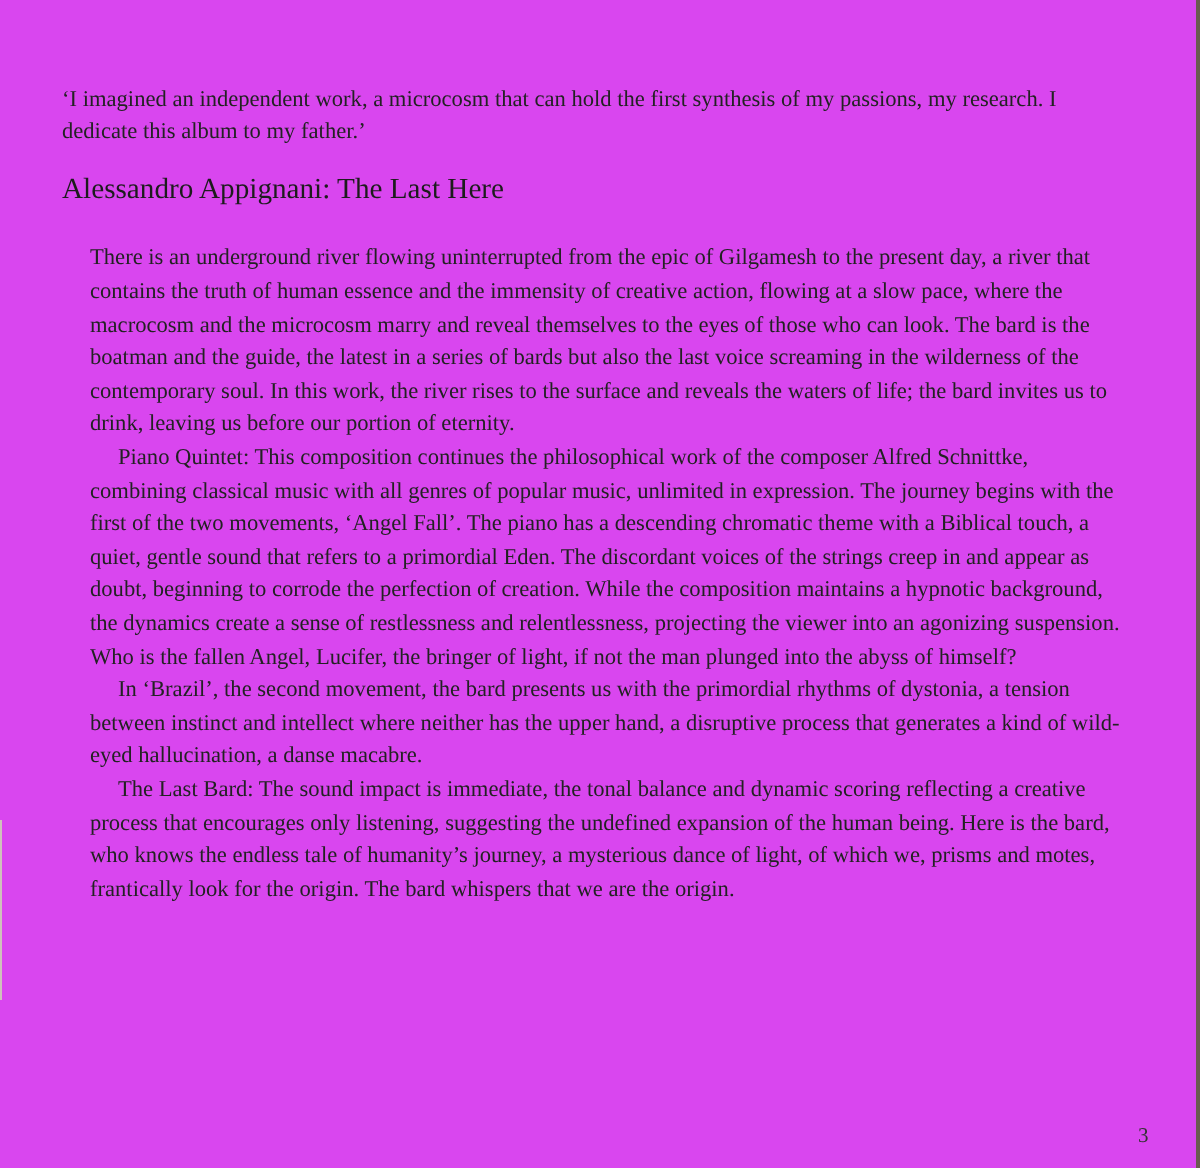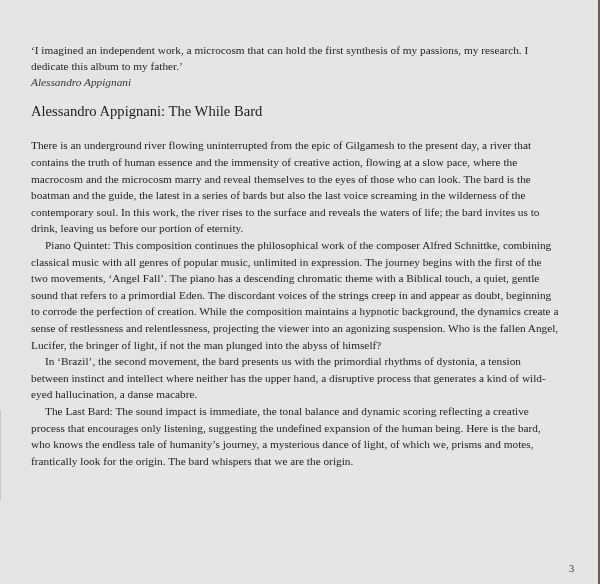--- a/index.html
+++ b/index.html
@@ -12,21 +12,21 @@
       background: #fcf9f9;
       position: relative;
       overflow: hidden;
       font-family: "Liberation Serif", "DejaVu Serif", serif;
       color: #222;
     }
     .page {
       position: absolute;
       left: 0; top: 0;
       width: 600px; height: 584px;
-      background: #e5e5e5;
+      background: #d946ef;
     }
     .right-edge {
       position: absolute;
       right: 0; top: 0;
       width: 2px; height: 584px;
       background: #6a5a50;
     }
     .left-edge {
       position: absolute;
       left: 0; top: 410px;
@@ -58,20 +58,21 @@
       margin: 12px 0 0 0;
       color: #1c1c1c;
       font-weight: normal;
     }
     .body-text {
       margin-top: 17px;
       font-size: 11.3px;
       line-height: 16.6px;
       color: #222;
       text-align: left;
+      margin-left: 14px;
     }
     .body-text p {
       margin: 0;
     }
     .body-text p.indent {
       text-indent: 14px;
     }
     .b {
       font-weight: normal;
     }
@@ -85,23 +86,22 @@
   </style>
 </head>
 <body>
 
 <div class="page">
   <div class="left-edge"></div>
   <div class="right-edge"></div>
 
   <div class="content">
     <p class="quote">‘I imagined an independent work, a microcosm that can hold the first synthesis of my passions, my research. I dedicate this album to my father.’</p>
-    <p class="quote-attr">Alessandro Appignani</p>
 
-    <h1 class="title">Alessandro Appignani: The While Bard</h1>
+    <h1 class="title">Alessandro Appignani: The Last Here</h1>
 
     <div class="body-text">
       <p>There is an underground river flowing uninterrupted from the epic of Gilgamesh to the present day, a river that contains the truth of human essence and the immensity of creative action, flowing at a slow pace, where the macrocosm and the microcosm marry and reveal themselves to the eyes of those who can look. The bard is the boatman and the guide, the latest in a series of bards but also the last voice screaming in the wilderness of the contemporary soul. In this work, the river rises to the surface and reveals the waters of life; the bard invites us to drink, leaving us before our portion of eternity.</p>
 
       <p class="indent"><span class="b">Piano Quintet:</span><span> This composition continues the philosophical work of the composer Alfred Schnittke, combining classical music with all genres of popular music, unlimited in expression. The journey begins with the first of the two movements, </span><span class="b">‘Angel Fall’</span><span>. The piano has a descending chromatic theme with a Biblical touch, a quiet, gentle sound that refers to a primordial Eden. The discordant voices of the strings creep in and appear as doubt, beginning to corrode the perfection of creation. While the composition maintains a hypnotic background, the dynamics create a sense of restlessness and relentlessness, projecting the viewer into an agonizing suspension. Who is the fallen Angel, Lucifer, the bringer of light, if not the man plunged into the abyss of himself?</span></p>
 
       <p class="indent"><span>In </span><span class="b">‘Brazil’</span><span>, the second movement, the bard presents us with the primordial rhythms of dystonia, a tension between instinct and intellect where neither has the upper hand, a disruptive process that generates a kind of wild-eyed hallucination, a danse macabre.</span></p>
 
       <p class="indent"><span class="b">The Last Bard:</span><span> The sound impact is immediate, the tonal balance and dynamic scoring reflecting a creative process that encourages only listening, suggesting the undefined expansion of the human being. Here is the bard, who knows the endless tale of humanity’s journey, a mysterious dance of light, of which we, prisms and motes, frantically look for the origin. The bard whispers that we are the origin.</span></p>
     </div>

